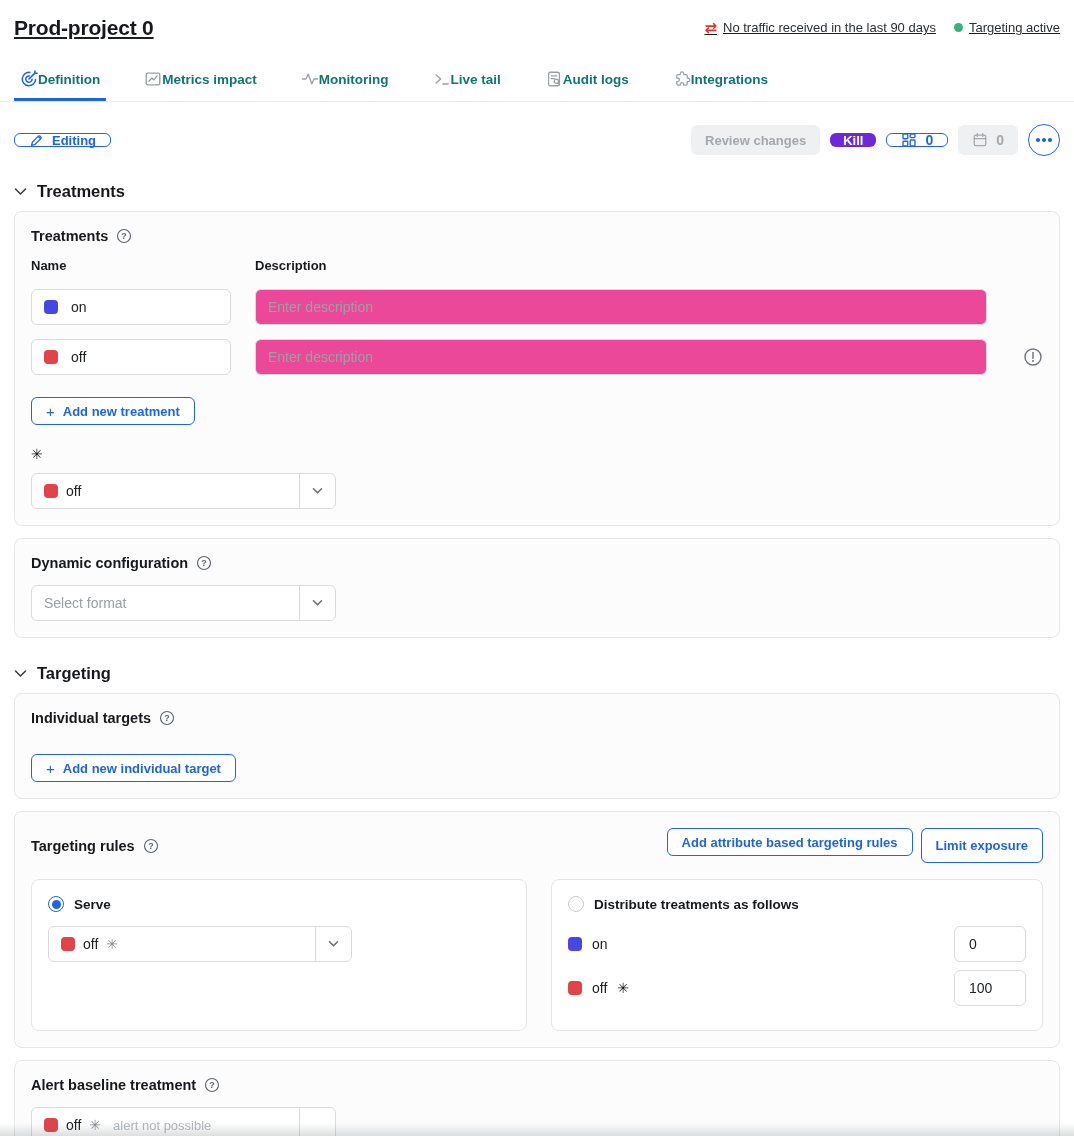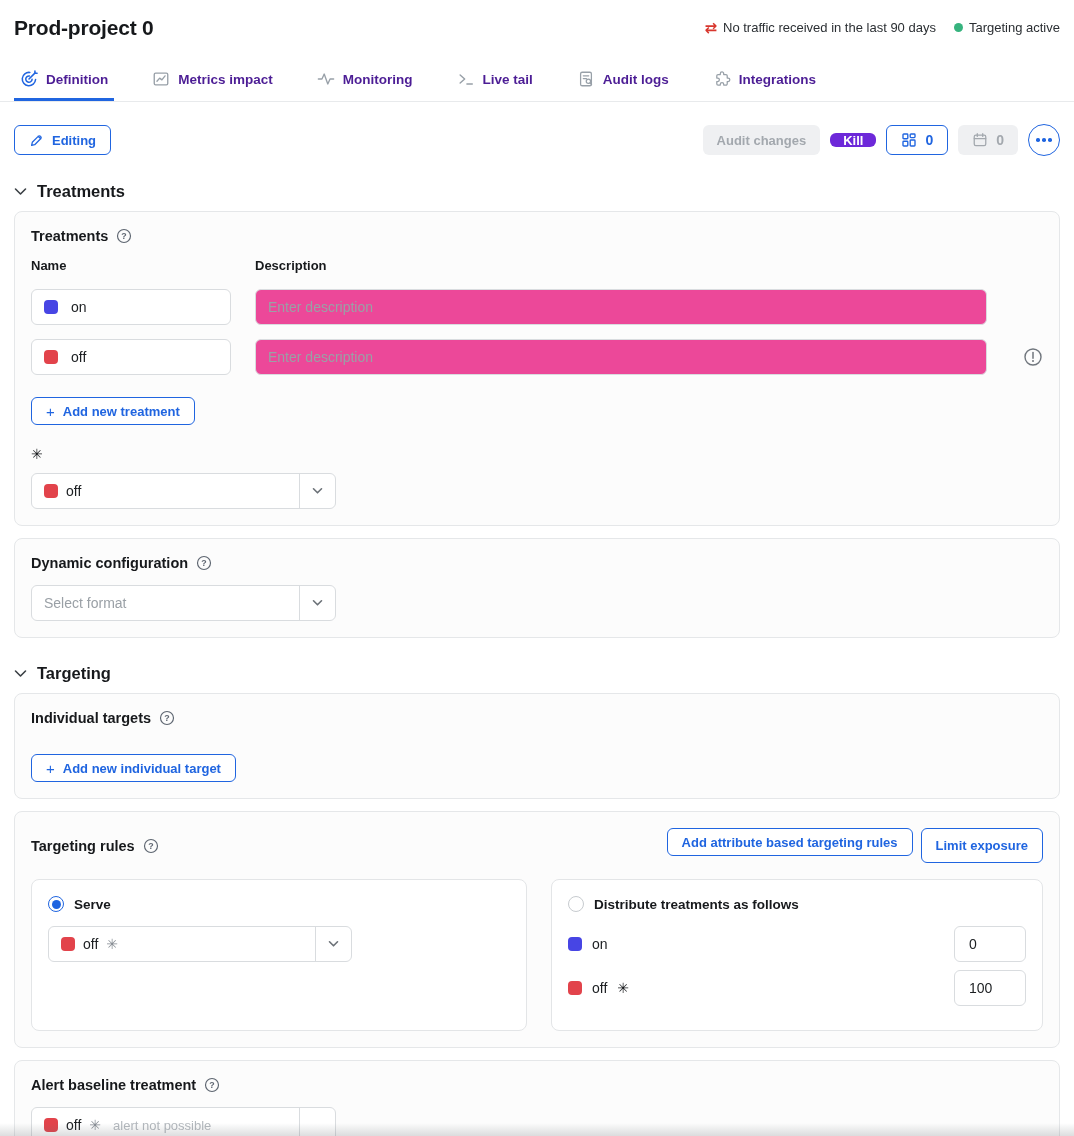--- a/index.html
+++ b/index.html
@@ -5,35 +5,35 @@
   * { box-sizing: border-box; margin: 0; padding: 0; }
   html,body { width: 1074px; height: 1136px; }
   body {
     font-family: "Liberation Sans", "DejaVu Sans", sans-serif;
     background: #ffffff;
     color: #1b1e21;
     position: relative;
     overflow: hidden;
   }
   
-  .page-header { display:flex; justify-content:space-between; align-items:flex-start; padding:16px 14px 0 14px; }
+  .page-header { display:flex; justify-content:space-between; align-items:flex-start; padding:16px 14px 0 14px;text-decoration:underline; }
   .page-title { font-size:21px; font-weight:700; letter-spacing:-0.2px; color:#16181b; }
   .status-group { display:flex; align-items:center; gap:18px; margin-top:4px; }
   .status-item { display:flex; align-items:center; gap:6px; font-size:13px; color:#2b2f33; }
   .transfer-glyph { color:#d8372e; font-size:15px; line-height:1; font-weight:700; }
   .green-dot { width:9px; height:9px; border-radius:50%; background:#36b37e; display:inline-block; }
   
   .tabs { display:flex; gap:32px; padding:0 14px; margin-top:26px; border-bottom:1px solid #e8eaec; }
-  .tab { display:flex; align-items:center; gap:8px; padding:4px 6px 13px 6px; font-size:13.5px; font-weight:700; color:#4c1d95; cursor:pointer; }
+  .tab { display:flex; align-items:center; padding:4px 6px 13px 6px; font-size:13.5px; font-weight:700; color:#0f766e; cursor:pointer; }
   .tab.active { box-shadow: inset 0 -3px 0 #2065e0; }
   .tab .t-icon { display:flex; align-items:center; }
   
   .toolbar { display:flex; justify-content:space-between; align-items:center; margin:22px 14px 0 14px; }
   .btn { display:inline-flex; align-items:center; justify-content:center; gap:8px; border-radius:6px; font-size:13px; font-weight:700; cursor:pointer; border:1px solid transparent; background:#fff; font-family:inherit; }
-  .btn-outline-blue { border-color:#2065e0; color:#2065e0; padding:6px 14px; height:30px; }
+  .btn-outline-blue { border-color:#2065e0; color:#2065e0; padding:6px 14px; height:14px; }
   .btn-disabled { background:#eff0f2; color:#a3a8ae; padding:6px 14px; height:30px; border:none; }
   .btn-kill { background:#6d28d9; color:#ffffff; padding:6px 13px; height:14px; border:none; }
   .toolbar-right { display:flex; align-items:center; gap:10px; }
   .count-num { font-size:14px; font-weight:700; }
   .ellipsis-btn { width:32px; height:32px; border-radius:50%; border:1px solid #2065e0; display:flex; align-items:center; justify-content:center; gap:2.5px; background:#fff; cursor:pointer; }
   .ellipsis-btn i { width:3.5px; height:3.5px; border-radius:50%; background:#2065e0; display:block; }
   
   .section-header { display:flex; align-items:center; gap:10px; margin:26px 14px 10px 14px; font-size:16.5px; font-weight:700; color:#17191c; cursor:pointer; }
   .card { margin:0 14px 12px 14px; border:1px solid #e5e7e9; border-radius:8px; background:#fcfcfc; padding:16px; }
   .card-title-row { display:flex; align-items:center; gap:8px; margin-bottom:14px; }
@@ -161,21 +161,21 @@
   <button class="btn btn-outline-blue">
     <span>
       <svg width="15" height="15" viewBox="0 0 20 20" fill="none" stroke="#2065e0" stroke-width="1.7" stroke-linecap="round" stroke-linejoin="round">
         <path d="M12.2 4.3l3.5 3.5M3.5 16.5l.9-4.1L12.6 4.2a2.3 2.3 0 0 1 3.2 3.2L7.6 15.6l-4.1.9z"></path>
       </svg>
     </span>
     <span>Editing</span>
   </button>
   <div class="toolbar-right">
     <button class="btn btn-disabled">
-      <span>Audit changes</span>
+      <span>Review changes</span>
     </button>
     <button class="btn btn-kill">
       <span>Kill</span>
     </button>
     <button class="btn btn-outline-blue">
       <span>
         <svg width="16" height="16" viewBox="0 0 20 20" fill="none" stroke="#2065e0" stroke-width="1.7">
           <rect x="2.5" y="2.5" width="6" height="6" rx="1"></rect>
           <rect x="11.5" y="2.5" width="6" height="4.5" rx="1"></rect>
           <rect x="2.5" y="11.5" width="6" height="6" rx="1"></rect>

